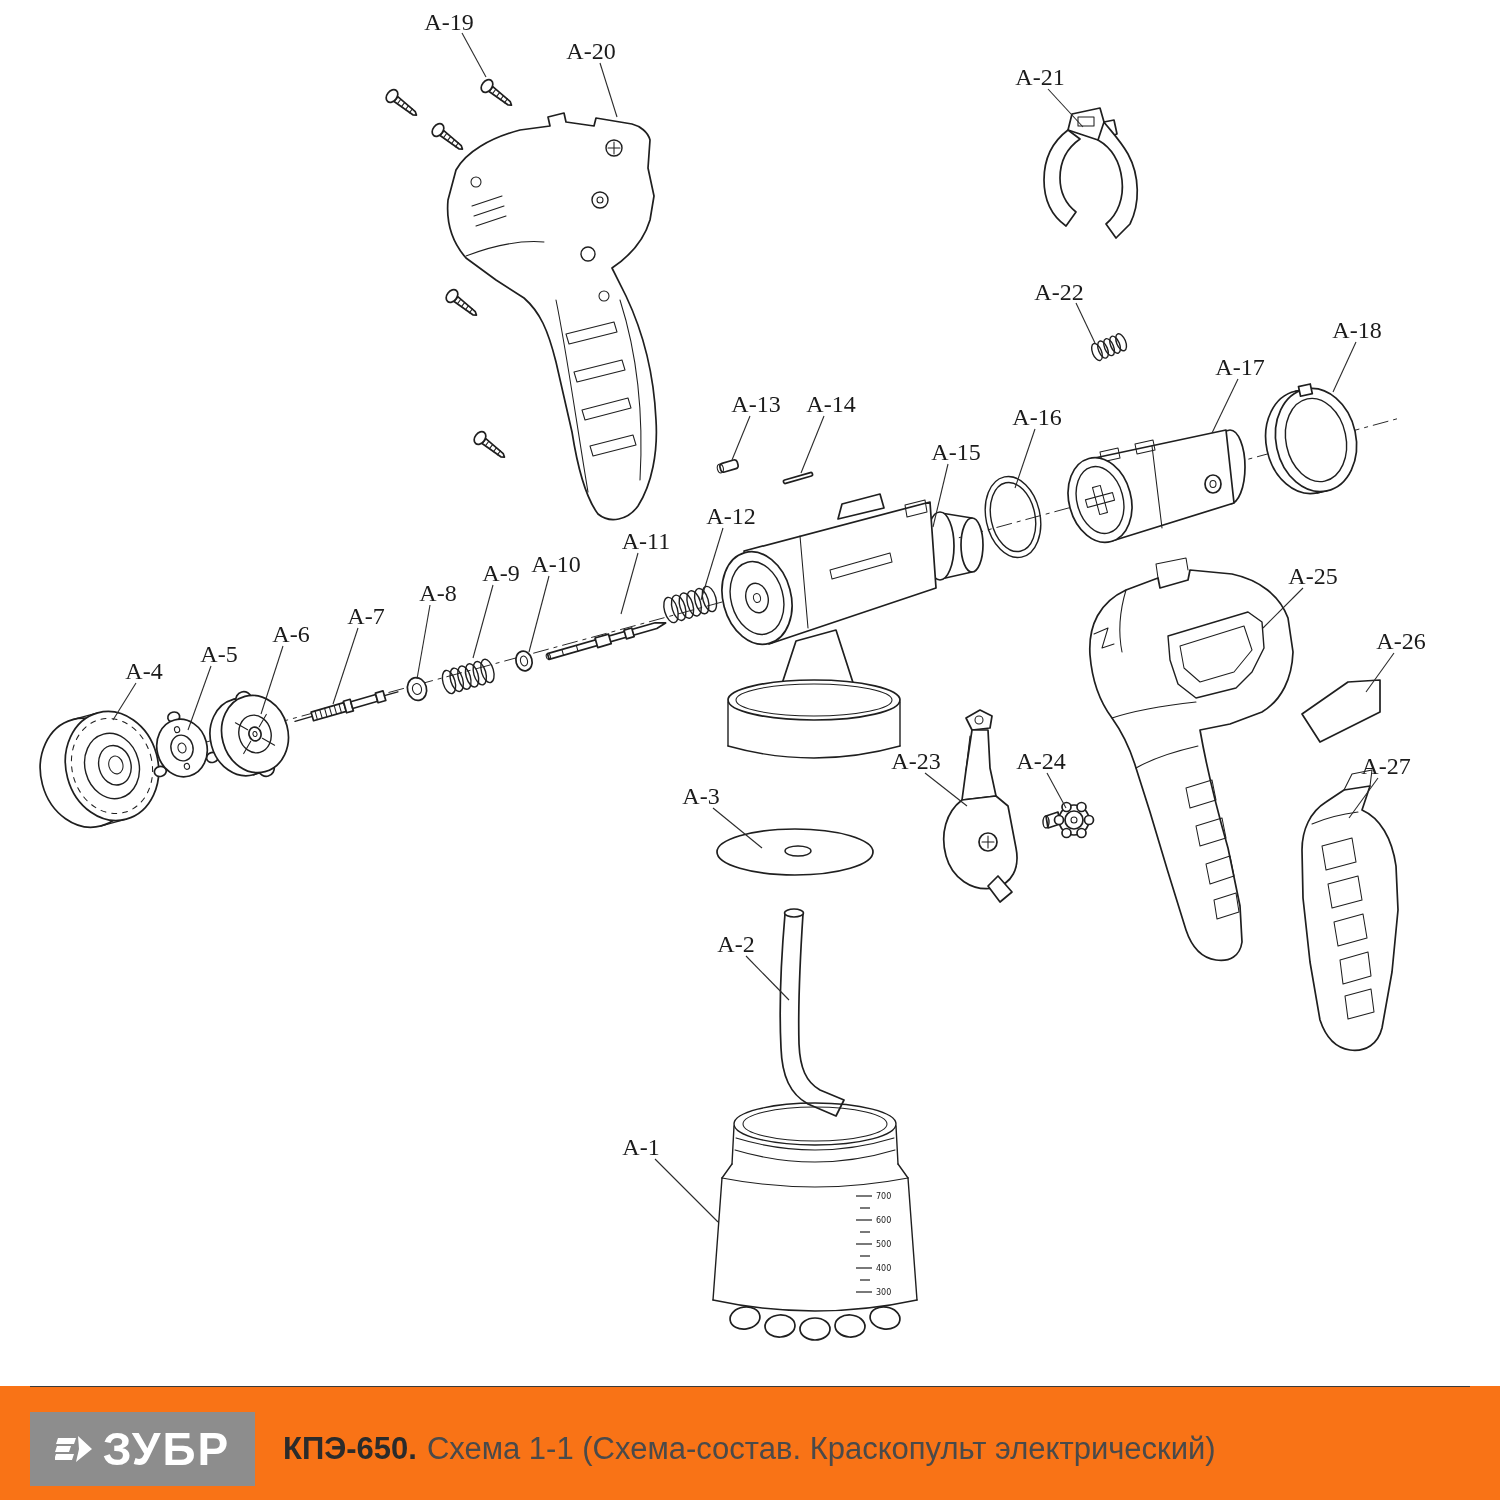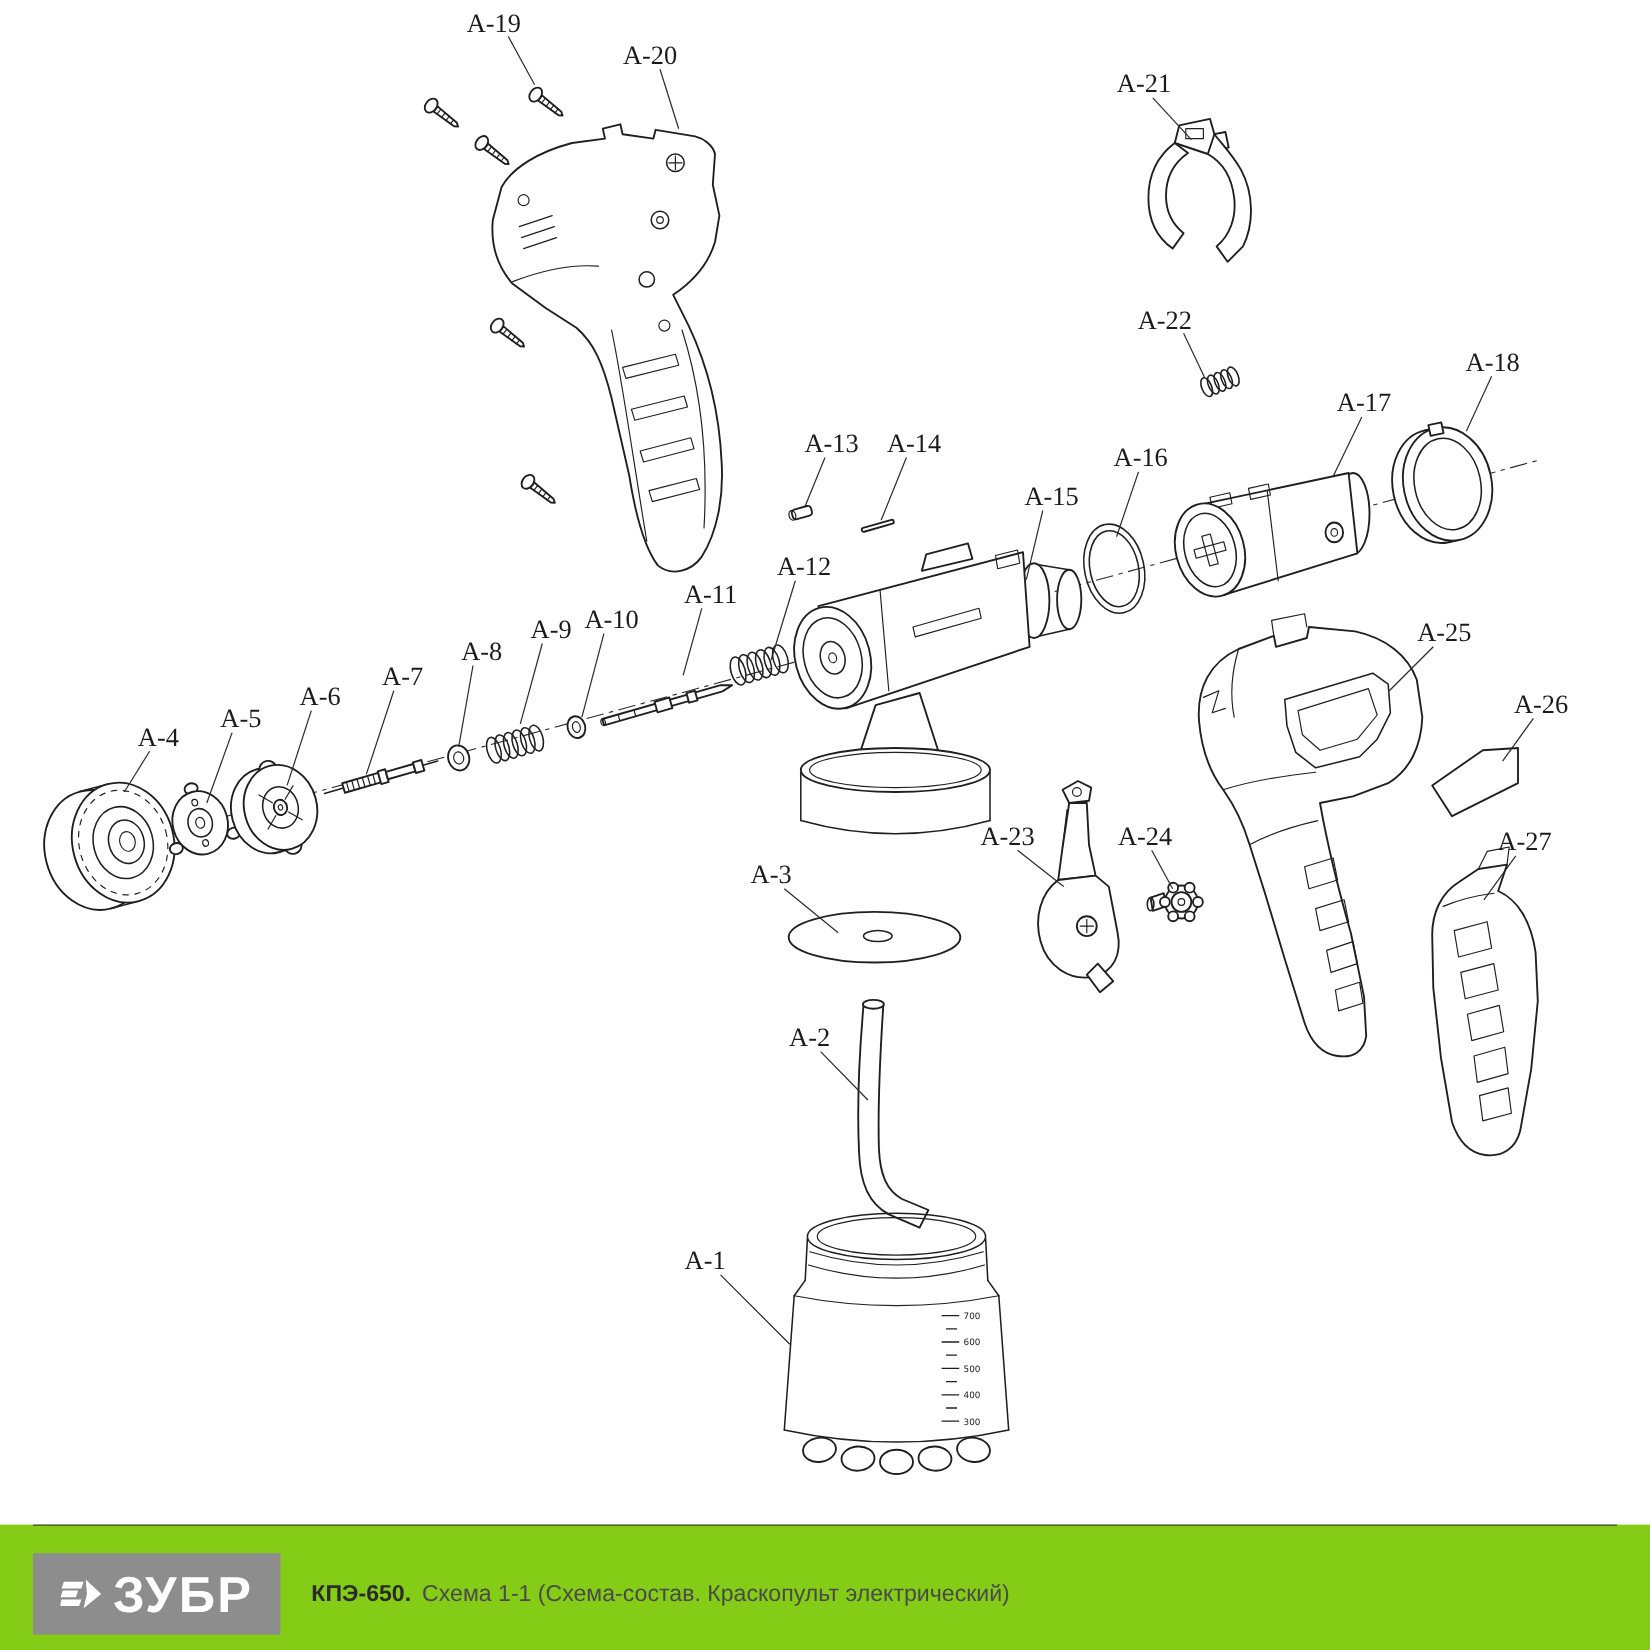--- a/index.html
+++ b/index.html
@@ -8,28 +8,28 @@
   svg{display:block;}
   .ol{fill:#ffffff;stroke:#1f1f1f;stroke-width:1.7;stroke-linejoin:round;}
   .ln{fill:none;stroke:#1f1f1f;stroke-width:1.4;stroke-linecap:round;stroke-linejoin:round;}
   .thin{stroke-width:1.05;}
   .axis{fill:none;stroke:#2b2b2b;stroke-width:1;stroke-dasharray:16 5 4 5;}
   .leader{stroke:#2b2b2b;stroke-width:1.1;}
   .part-label{font:24px "Liberation Serif",serif;fill:#1b1b1b;text-anchor:middle;dominant-baseline:central;}
   .scale-text{font:8px "DejaVu Sans",sans-serif;fill:#1b1b1b;}
   .scale-tick{stroke:#1f1f1f;stroke-width:1.2;}
   
-  .footer{position:absolute;left:0;top:1386px;width:1500px;height:114px;background:#84cc16;}
+  .footer{position:absolute;left:0;top:1386px;width:1500px;height:114px;background:#f97316;}
   .footer-rule{position:absolute;left:30px;right:30px;top:0;border-top:1.5px solid #3a3a3a;}
   .footer-row{position:absolute;left:30px;top:26px;right:30px;display:flex;align-items:center;}
   .logo-box{width:225px;height:74px;background:#8d8d8d;display:flex;align-items:center;
             justify-content:center;gap:8px;flex:none;}
   .logo-text{color:#ffffff;font-weight:800;font-size:46px;letter-spacing:2px;
              font-family:"Liberation Sans",sans-serif;}
-  .footer-title{margin-left:28px;font-size:21px;color:#4a4a4a;white-space:nowrap;}
+  .footer-title{margin-left:28px;font-size:31px;color:#4a4a4a;white-space:nowrap;}
   .footer-title .model{font-weight:700;color:#2b2b2b;margin-right:10px;}
 </style>
 </head>
 <body>
 
 <div id="page">
 
 <svg width="1500" height="1386" viewBox="0 0 1500 1386">
 
   <line class="axis" x1="70" y1="779" x2="1400" y2="418"></line>

